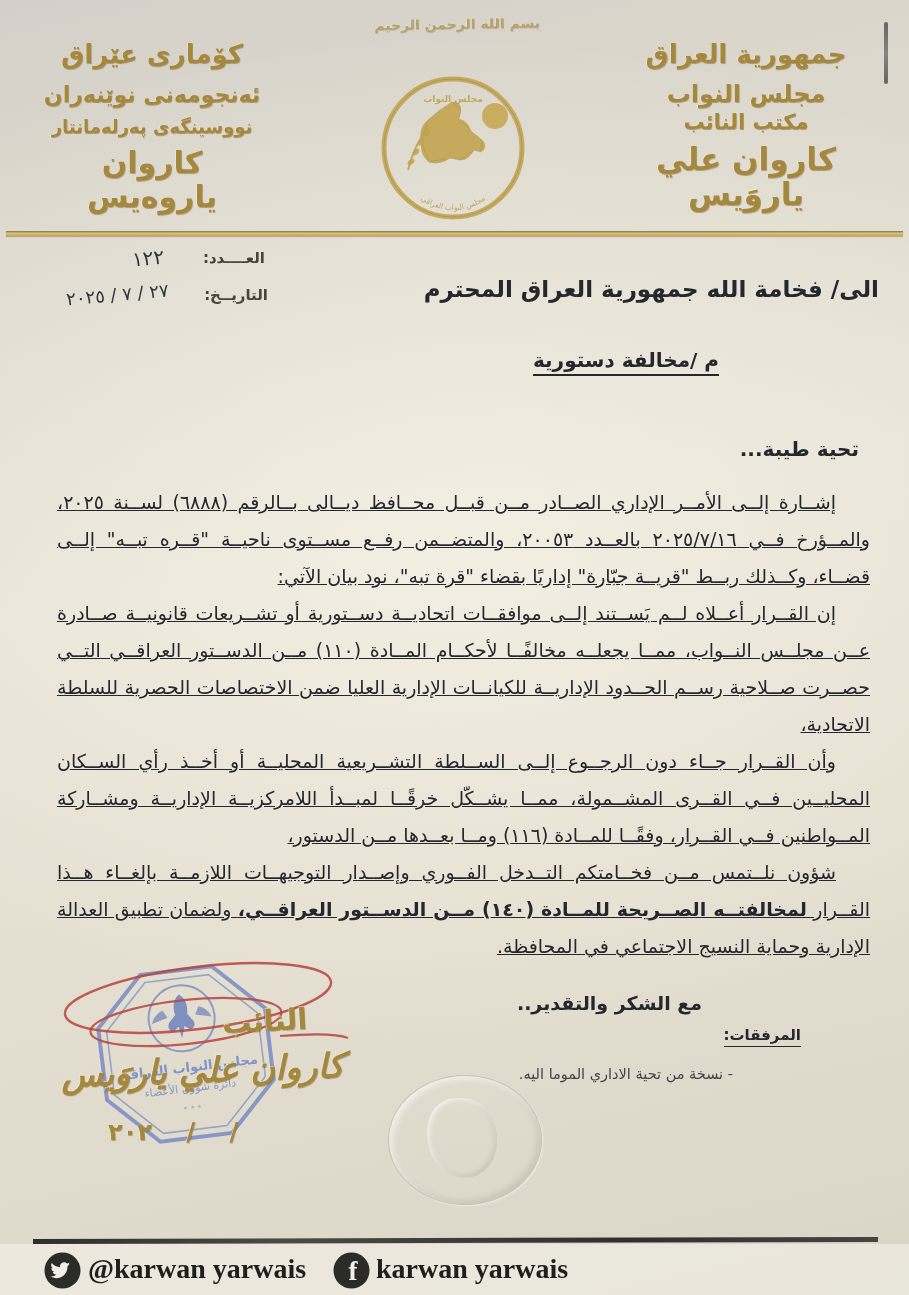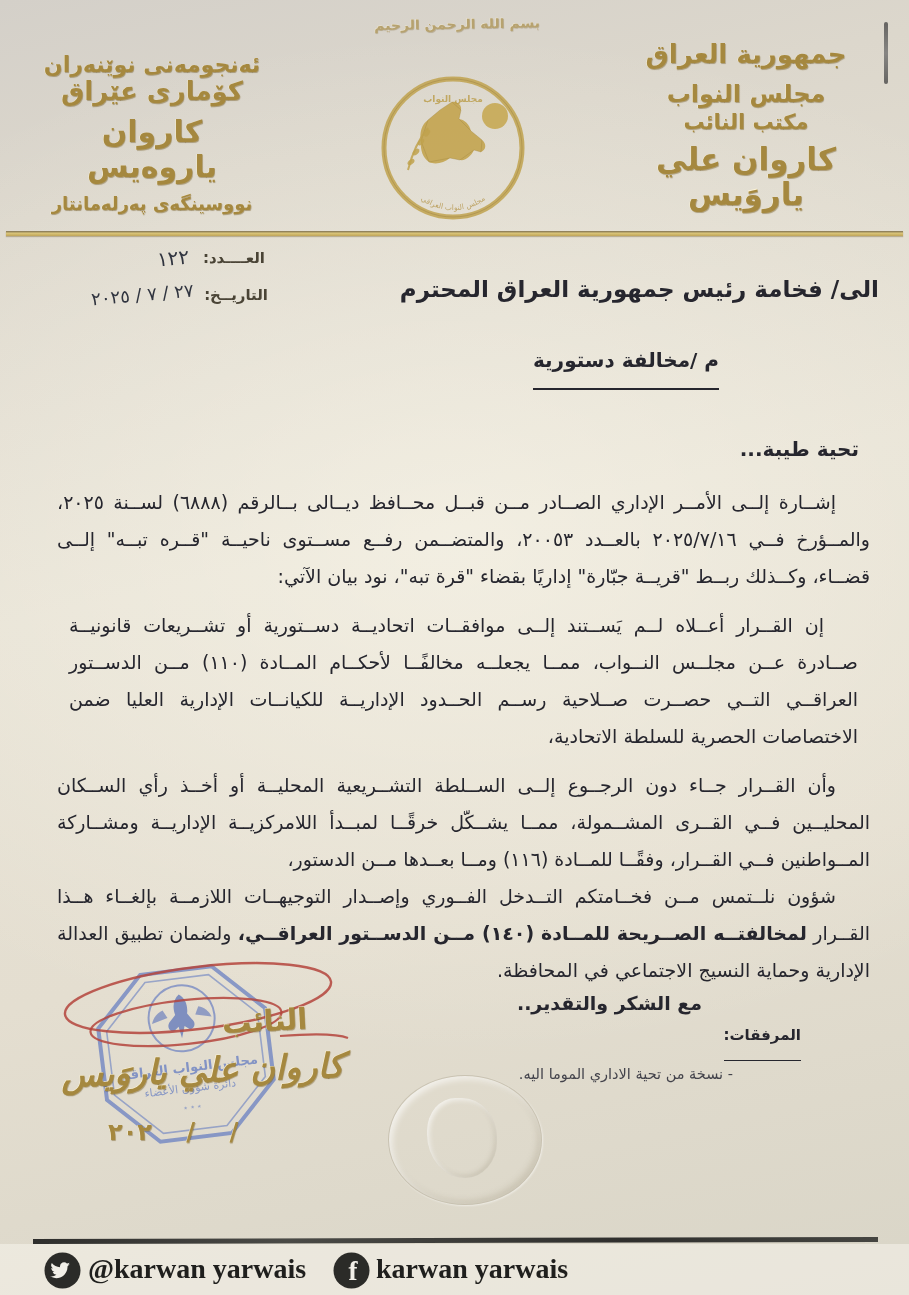--- a/index.html
+++ b/index.html
@@ -9,37 +9,37 @@
     background:
       radial-gradient(ellipse 120% 55% at 50% 42%, rgba(255,252,240,0.50), rgba(0,0,0,0) 72%),
       linear-gradient(168deg,#d4d0c9 0%,#dcd7cc 15%,#e6e1d4 42%,#e4deD0 68%,#d9d5c7 100%);
   }
   .abs{position:absolute;}
   .gold{color:#a5883f;text-shadow:0.6px 0.9px 0.7px rgba(110,85,25,0.45),-0.5px -0.5px 0.6px rgba(255,246,214,0.85);}
   .goldhdr{font-weight:bold;line-height:1.15;text-align:center;}
   .rtl{direction:rtl;}
   .bodytext{color:#26262e;}
   .hand{color:#30343f;font-size:20px;transform:rotate(-5deg);letter-spacing:2px;}
-  .metalabel{color:#4a4436;font-weight:bold;font-size:15px;}
+  .metalabel{color:#4a4436;font-weight:bold;font-size:15px;margin-left:25px;}
   .serif{font-family:"Liberation Serif",serif;font-weight:bold;color:#1f1f1d;}
-  .u{border-bottom:2px solid #26262e;padding-bottom:16px;}
-  .justify{text-align:justify;text-align-last:right;}
+  .u{border-bottom:2px solid #26262e;padding-bottom:2px;}
+  .justify{text-align:justify;text-align-last:right;text-decoration:underline;}
 </style>
 </head>
 <body>
 
 <div class="page">
 
   <div class="abs gold" style="left:352px;top:16px;width:210px;text-align:center;font-size:14px;opacity:.65;transform:scaleY(.92) rotate(-1deg);font-weight:bold;">بسم الله الرحمن الرحيم</div>
 
   <div class="abs rtl" style="left:33px;top:40px;width:238px;">
+    <div class="gold goldhdr" style="font-size:26px;">كۆماری عێراق</div>
     <div class="gold goldhdr" style="font-size:22px;margin-top:12px;">ئەنجومەنی نوێنەران</div>
-    <div class="gold goldhdr" style="font-size:26px;">كۆماری عێراق</div>
+    <div class="gold goldhdr" style="font-size:18px;margin-top:10px;">نووسینگەی پەرلەمانتار</div>
     <div class="gold goldhdr" style="font-size:30px;margin-top:8px;">كاروان یاروەیس</div>
-    <div class="gold goldhdr" style="font-size:18px;margin-top:10px;">نووسینگەی پەرلەمانتار</div>
   </div>
 
   <div class="abs rtl" style="right:32px;top:40px;width:262px;">
     <div class="gold goldhdr" style="font-size:26px;">جمهورية العراق</div>
     <div class="gold goldhdr" style="font-size:24px;margin-top:11px;">مجلس النواب</div>
     <div class="gold goldhdr" style="font-size:21px;margin-top:2px;">مكتب النائب</div>
     <div class="gold goldhdr" style="font-size:31px;margin-top:7px;">كاروان علي ياروَيس</div>
   </div>
 
   <div class="abs" style="left:378px;top:70px;width:150px;height:152px;">
@@ -73,29 +73,29 @@
 
   <div class="abs rtl" style="left:40px;top:246px;width:225px;display:flex;gap:14px;align-items:center;">
     <span class="metalabel">العــــدد:</span>
     <span class="hand">١٢٢</span>
   </div>
   <div class="abs rtl" style="left:28px;top:284px;width:240px;display:flex;gap:10px;align-items:center;">
     <span class="metalabel">التاريــخ:</span>
     <span class="hand" style="font-size:18px;">٢٧ / ٧ / ٢٠٢٥</span>
   </div>
 
-  <div class="abs rtl bodytext" style="right:30px;top:276px;font-size:23px;font-weight:bold;">الى/ فخامة رئيس جمهورية العراق المحترم</div>
+  <div class="abs rtl bodytext" style="right:30px;top:276px;font-size:23px;font-weight:bold;">الى/ فخامة الله جمهورية العراق المحترم</div>
 
   <div class="abs rtl bodytext u" style="right:190px;top:348px;font-size:20px;font-weight:bold;">م /مخالفة دستورية</div>
 
   <div class="abs rtl bodytext" style="right:50px;top:437px;font-size:20px;font-weight:bold;">تحية طيبة...</div>
 
   <div class="abs rtl bodytext justify" style="left:57px;right:39px;top:484px;font-size:19px;line-height:37px;">
     <p style="margin:0;text-indent:34px;">إشــارة إلــى الأمــر الإداري الصــادر مــن قبــل محــافظ ديــالى بــالرقم (٦٨٨٨) لســنة ٢٠٢٥، والمــؤرخ فــي ٢٠٢٥/٧/١٦ بالعــدد ٢٠٠٥٣، والمتضــمن رفــع مســتوى ناحيــة "قــره تبــه" إلــى قضــاء، وكــذلك ربــط "قريــة جبّارة" إداريًا بقضاء "قرة تبه"، نود بيان الآتي:</p>
-    <p style="margin:12px;text-indent:34px;">إن القــرار أعــلاه لــم يَســتند إلــى موافقــات اتحاديــة دســتورية أو تشــريعات قانونيــة صــادرة عــن مجلــس النــواب، ممــا يجعلــه مخالفًــا لأحكــام المــادة (١١٠) مــن الدســتور العراقــي التــي حصــرت صــلاحية رســم الحــدود الإداريــة للكيانــات الإدارية العليا ضمن الاختصاصات الحصرية للسلطة الاتحادية،</p>
+    <p style="margin:0;text-indent:34px;">إن القــرار أعــلاه لــم يَســتند إلــى موافقــات اتحاديــة دســتورية أو تشــريعات قانونيــة صــادرة عــن مجلــس النــواب، ممــا يجعلــه مخالفًــا لأحكــام المــادة (١١٠) مــن الدســتور العراقــي التــي حصــرت صــلاحية رســم الحــدود الإداريــة للكيانــات الإدارية العليا ضمن الاختصاصات الحصرية للسلطة الاتحادية،</p>
     <p style="margin:0;text-indent:34px;">وأن القــرار جــاء دون الرجــوع إلــى الســلطة التشــريعية المحليــة أو أخــذ رأي الســكان المحليــين فــي القــرى المشــمولة، ممــا يشــكّل خرقًــا لمبــدأ اللامركزيــة الإداريــة ومشــاركة المــواطنين فــي القــرار، وفقًــا للمــادة (١١٦) ومــا بعــدها مــن الدستور،</p>
     <p style="margin:0;text-indent:34px;">
       <span>شؤون نلــتمس مــن فخــامتكم التــدخل الفــوري وإصــدار التوجيهــات اللازمــة بإلغــاء هــذا القــرار </span><span style="font-weight:bold;">لمخالفتــه الصــريحة للمــادة (١٤٠) مــن الدســتور العراقــي،</span><span> ولضمان تطبيق العدالة الإدارية وحماية النسيج الاجتماعي في المحافظة.</span>
     </p>
   </div>
 
   <div class="abs rtl bodytext" style="right:207px;top:992px;font-size:19px;font-weight:bold;">مع الشكر والتقدير..</div>
 
   <div class="abs rtl bodytext u" style="right:108px;top:1026px;font-size:15px;font-weight:bold;border-bottom-width:1.5px;">المرفقات:</div>
   <div class="abs rtl" style="right:176px;top:1066px;font-size:14.5px;color:#43434b;">- نسخة من تحية الاداري الموما اليه.</div>

